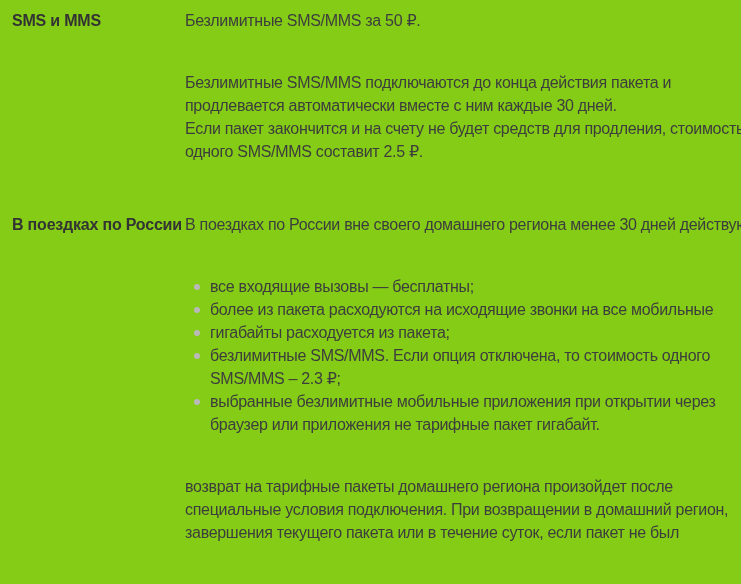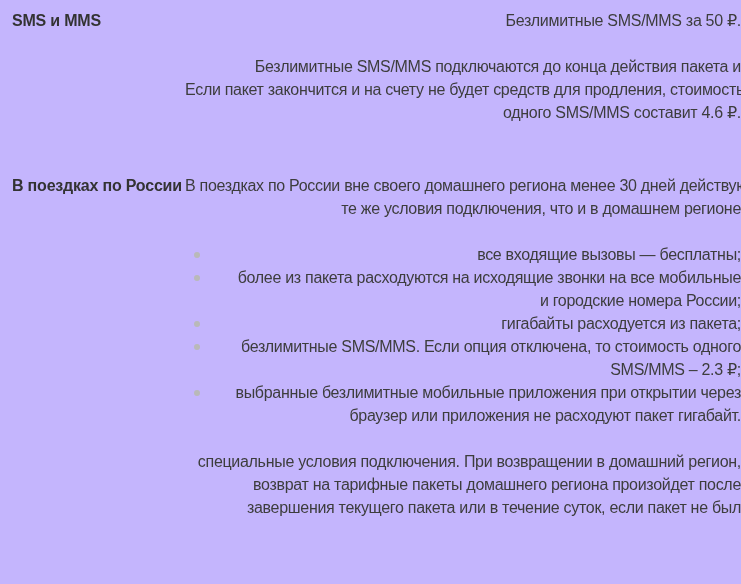--- a/index.html
+++ b/index.html
@@ -11,21 +11,21 @@
     width: 741px;
     height: 584px;
     overflow: hidden;
     font-family: "Liberation Sans", "DejaVu Sans", sans-serif;
   }
   .page {
     box-sizing: border-box;
     width: 741px;
     height: 584px;
     padding: 9px 0 0 12px;
-    background: #c4b5fd;
+    background: #84cc16;
   }
   .section {
     display: flex;
     align-items: flex-start;
     margin-bottom: 50px;
   }
   .section-label {
     flex: 0 0 173px;
     width: 173px;
     font-size: 16px;
@@ -37,28 +37,27 @@
   .section-body {
     flex: 1;
     min-width: 0;
     font-size: 16px;
     line-height: 23px;
     color: #3d3d3d;
     letter-spacing: -0.3px;
   }
   .block.paragraph + .block,
   .block.list + .block.paragraph {
-    margin-top: 23px;
+    margin-top: 39px;
   }
   .block.list {
     margin-top: 0;
   }
   .text-line {
     white-space: pre;
-    text-align: right;
   }
   .list-item {
     display: flex;
     align-items: flex-start;
   }
   .bullet {
     flex: 0 0 6px;
     width: 6px;
     height: 6px;
     border-radius: 50%;
@@ -76,68 +75,67 @@
 <div class="page">
   <div id="content">
       <div class="section">
         <div class="section-label">SMS и MMS</div>
         <div class="section-body">
           <div class="block paragraph">
             <div class="text-line">Безлимитные SMS/MMS за 50 ₽.</div>
           </div>
           <div class="block paragraph">
             <div class="text-line">Безлимитные SMS/MMS подключаются до конца действия пакета и</div>
+            <div class="text-line">продлевается автоматически вместе с ним каждые 30 дней.</div>
             <div class="text-line">Если пакет закончится и на счету не будет средств для продления, стоимость</div>
-            <div class="text-line">одного SMS/MMS составит 4.6 ₽.</div>
+            <div class="text-line">одного SMS/MMS составит 2.5 ₽.</div>
           </div>
         </div>
       </div>
       <div class="section">
         <div class="section-label">В поездках по России</div>
         <div class="section-body">
           <div class="block paragraph">
             <div class="text-line">В поездках по России вне своего домашнего региона менее 30 дней действуют</div>
-            <div class="text-line">те же условия подключения, что и в домашнем регионе</div>
           </div>
           <div class="block list">
             <div class="list-item">
               <span class="bullet"></span>
               <div class="item-lines">
                 <div class="text-line">все входящие вызовы — бесплатны;</div>
               </div>
             </div>
             <div class="list-item">
               <span class="bullet"></span>
               <div class="item-lines">
                 <div class="text-line">более из пакета расходуются на исходящие звонки на все мобильные</div>
-                <div class="text-line">и городские номера России;</div>
               </div>
             </div>
             <div class="list-item">
               <span class="bullet"></span>
               <div class="item-lines">
                 <div class="text-line">гигабайты расходуется из пакета;</div>
               </div>
             </div>
             <div class="list-item">
               <span class="bullet"></span>
               <div class="item-lines">
                 <div class="text-line">безлимитные SMS/MMS. Если опция отключена, то стоимость одного</div>
                 <div class="text-line">SMS/MMS – 2.3 ₽;</div>
               </div>
             </div>
             <div class="list-item">
               <span class="bullet"></span>
               <div class="item-lines">
                 <div class="text-line">выбранные безлимитные мобильные приложения при открытии через</div>
-                <div class="text-line">браузер или приложения не расходуют пакет гигабайт.</div>
+                <div class="text-line">браузер или приложения не тарифные пакет гигабайт.</div>
               </div>
             </div>
           </div>
           <div class="block paragraph">
+            <div class="text-line">возврат на тарифные пакеты домашнего региона произойдет после</div>
             <div class="text-line">специальные условия подключения. При возвращении в домашний регион,</div>
-            <div class="text-line">возврат на тарифные пакеты домашнего региона произойдет после</div>
             <div class="text-line">завершения текущего пакета или в течение суток, если пакет не был</div>
           </div>
         </div>
       </div>
     </div>
 </div>
 
 </body></html>

